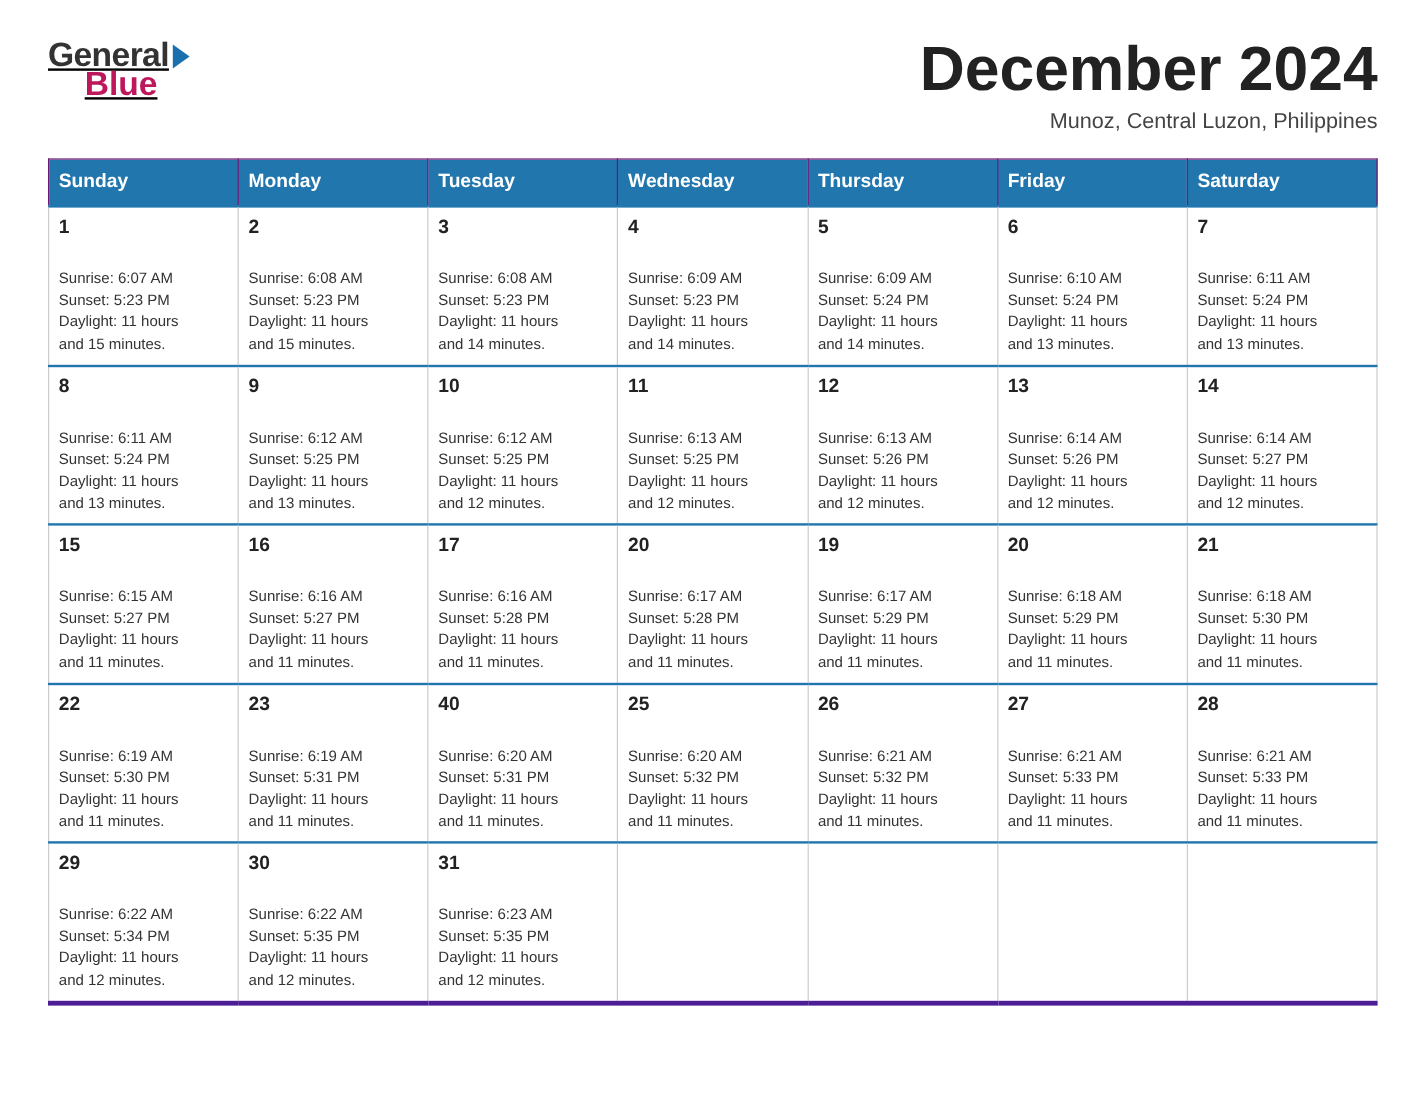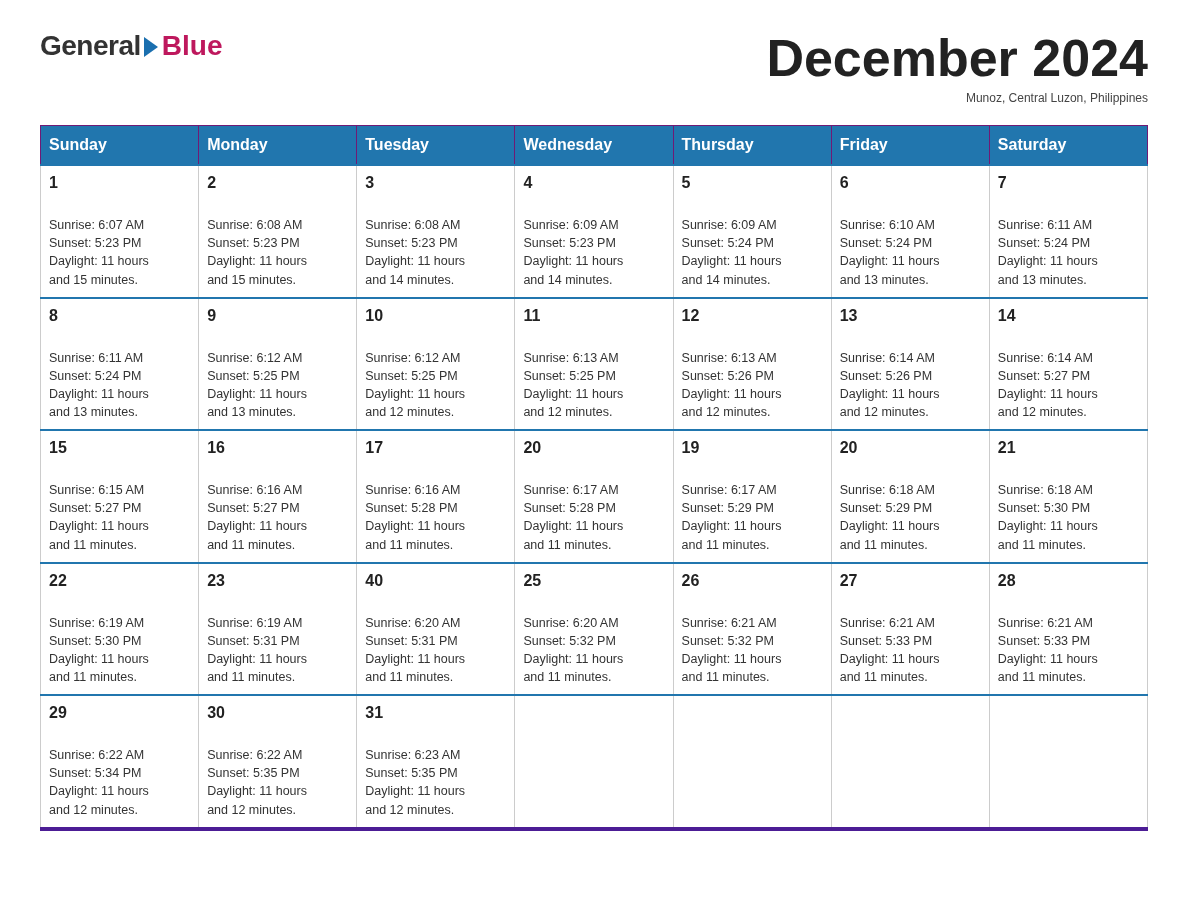--- a/index.html
+++ b/index.html
@@ -11,22 +11,23 @@
       min-height: 918px;
     }
     .header {
       display: flex;
       justify-content: space-between;
       align-items: flex-start;
       margin-bottom: 20px;
     }
     .logo {
       display: flex;
-      flex-direction: row;
-      align-items: flex-end;
+      flex-direction: column;
+      align-items: center;
+      text-decoration: underline;
     }
     .logo-top {
       display: flex;
       align-items: center;
     }
     .logo-general {
       font-size: 28px;
       font-weight: bold;
       color: #333;
       letter-spacing: -0.5px;
@@ -50,21 +51,21 @@
     .title-area {
       text-align: right;
     }
     .month-title {
       font-size: 52px;
       font-weight: bold;
       color: #222;
       line-height: 1.1;
     }
     .subtitle {
-      font-size: 12px;
+      font-size: 18px;
       color: #444;
       margin-top: 4px;
     }
     table {
       width: 100%;
       border-collapse: collapse;
       table-layout: fixed;
     }
     thead tr th {
       background-color: #2176ae;

